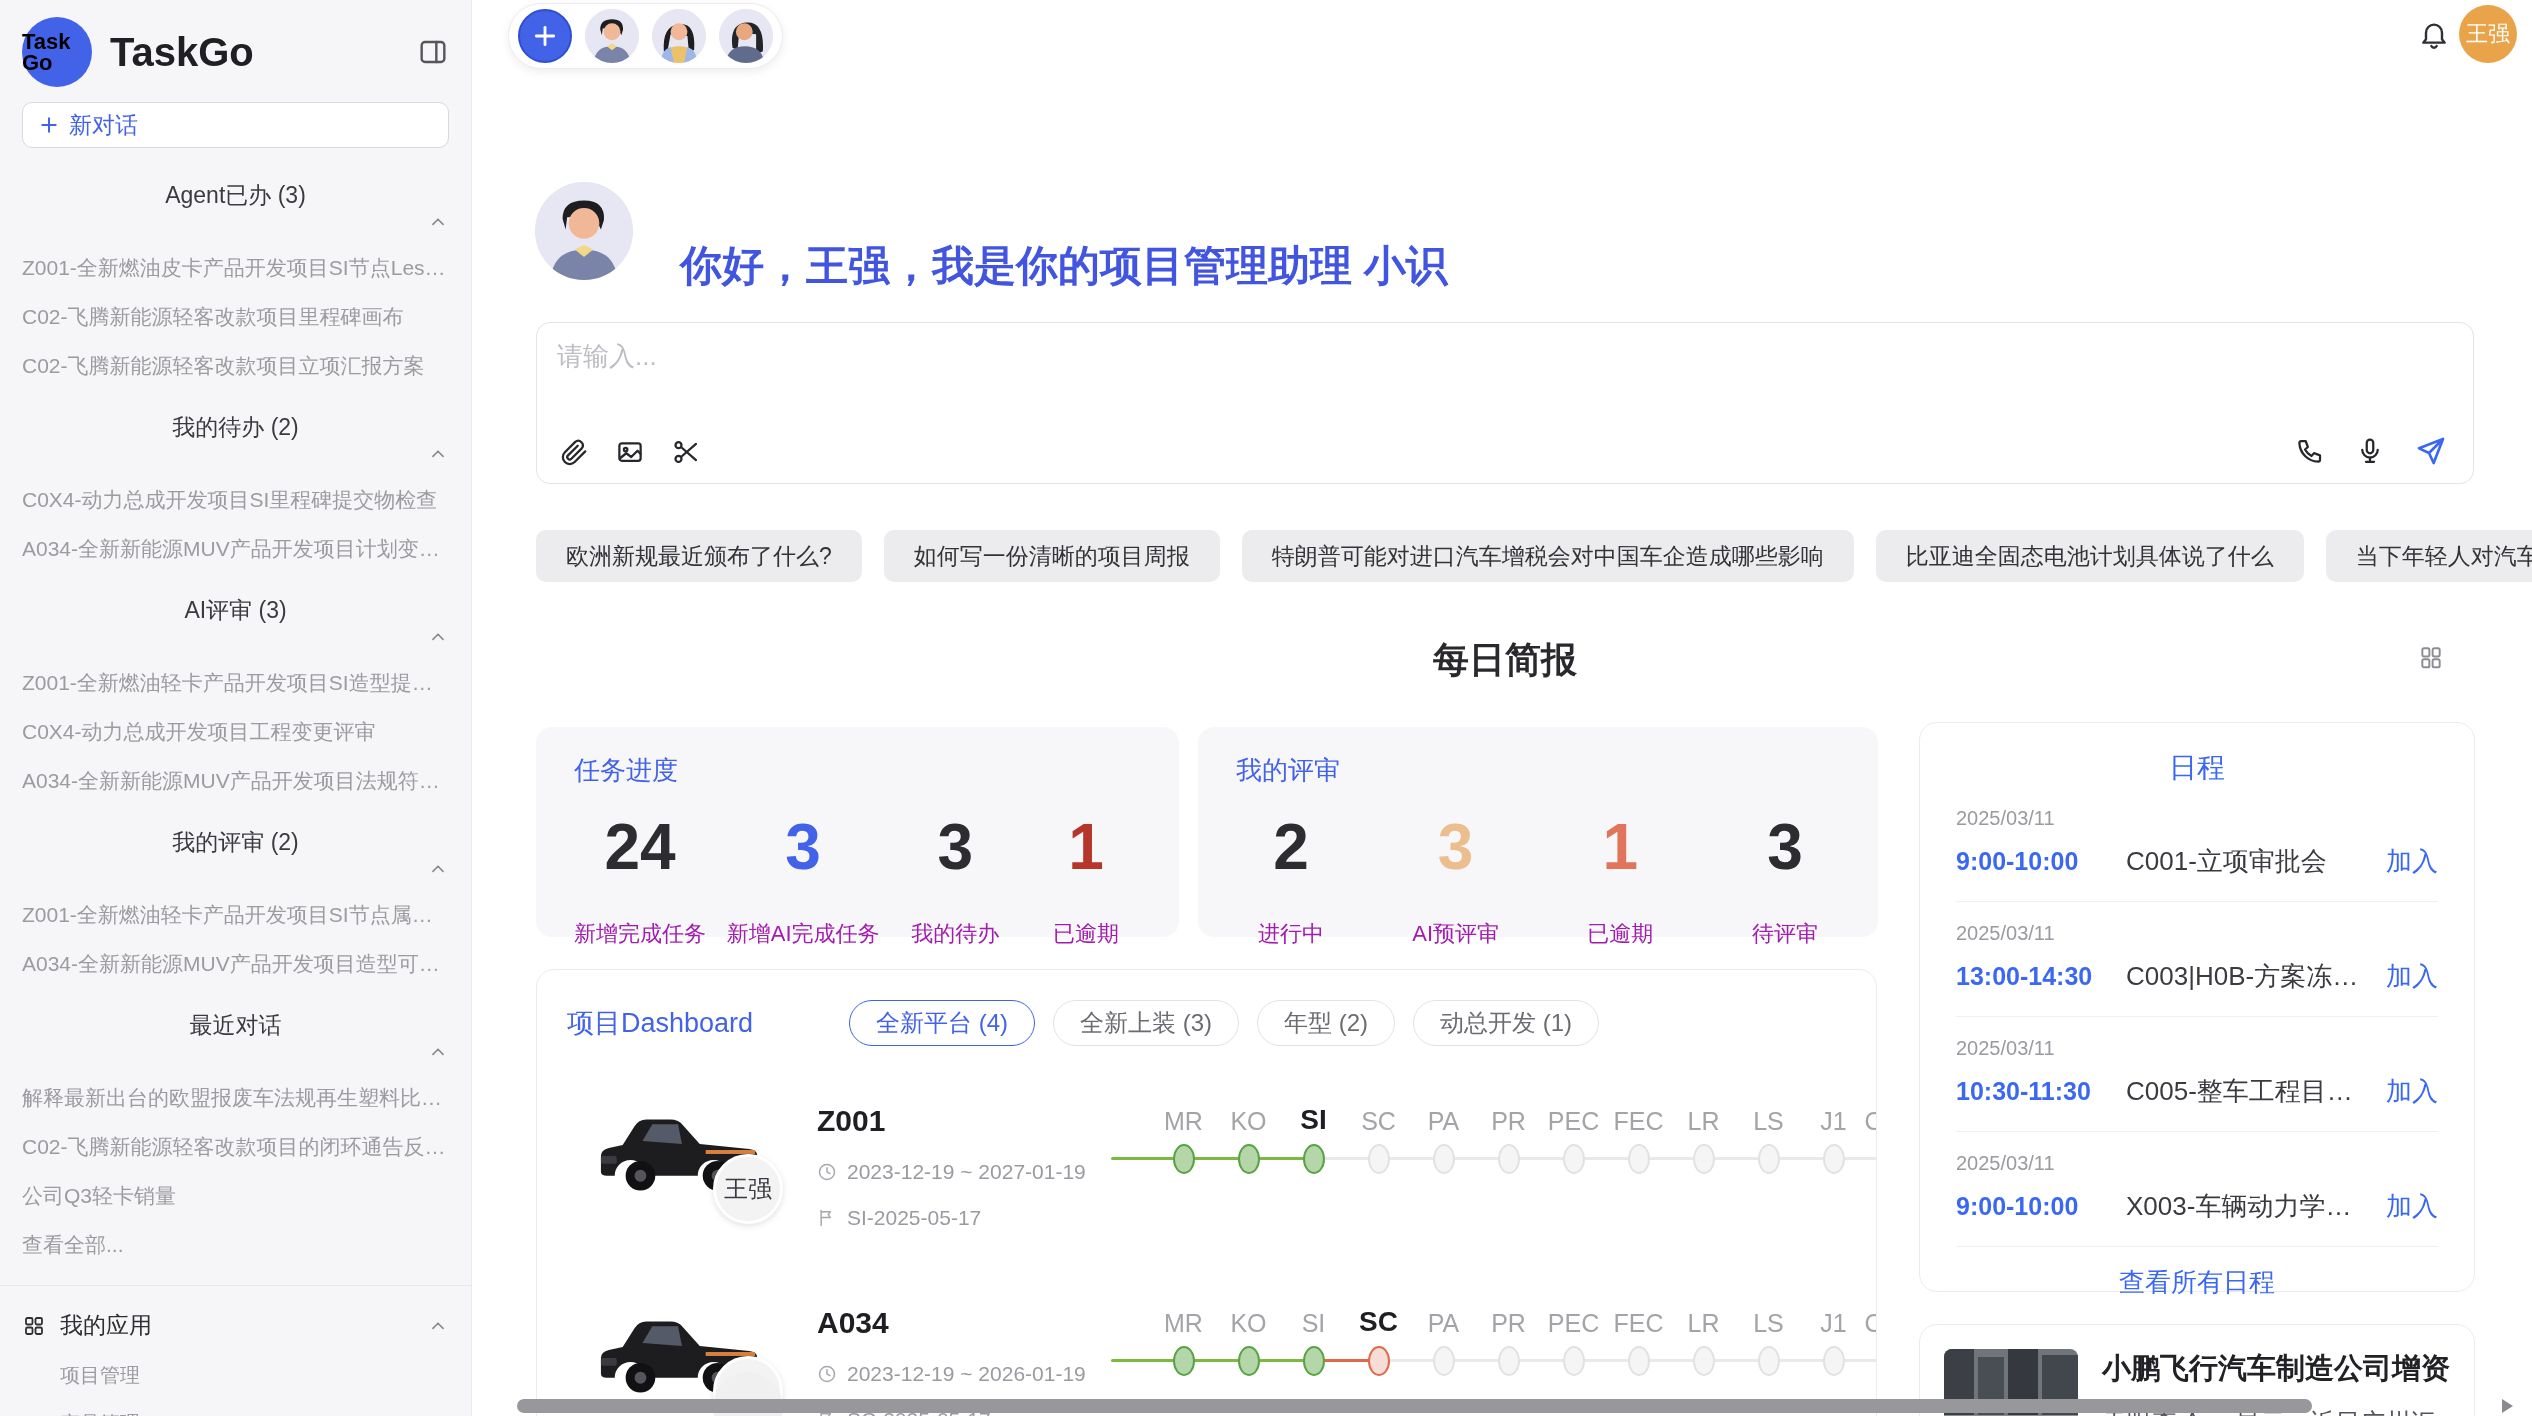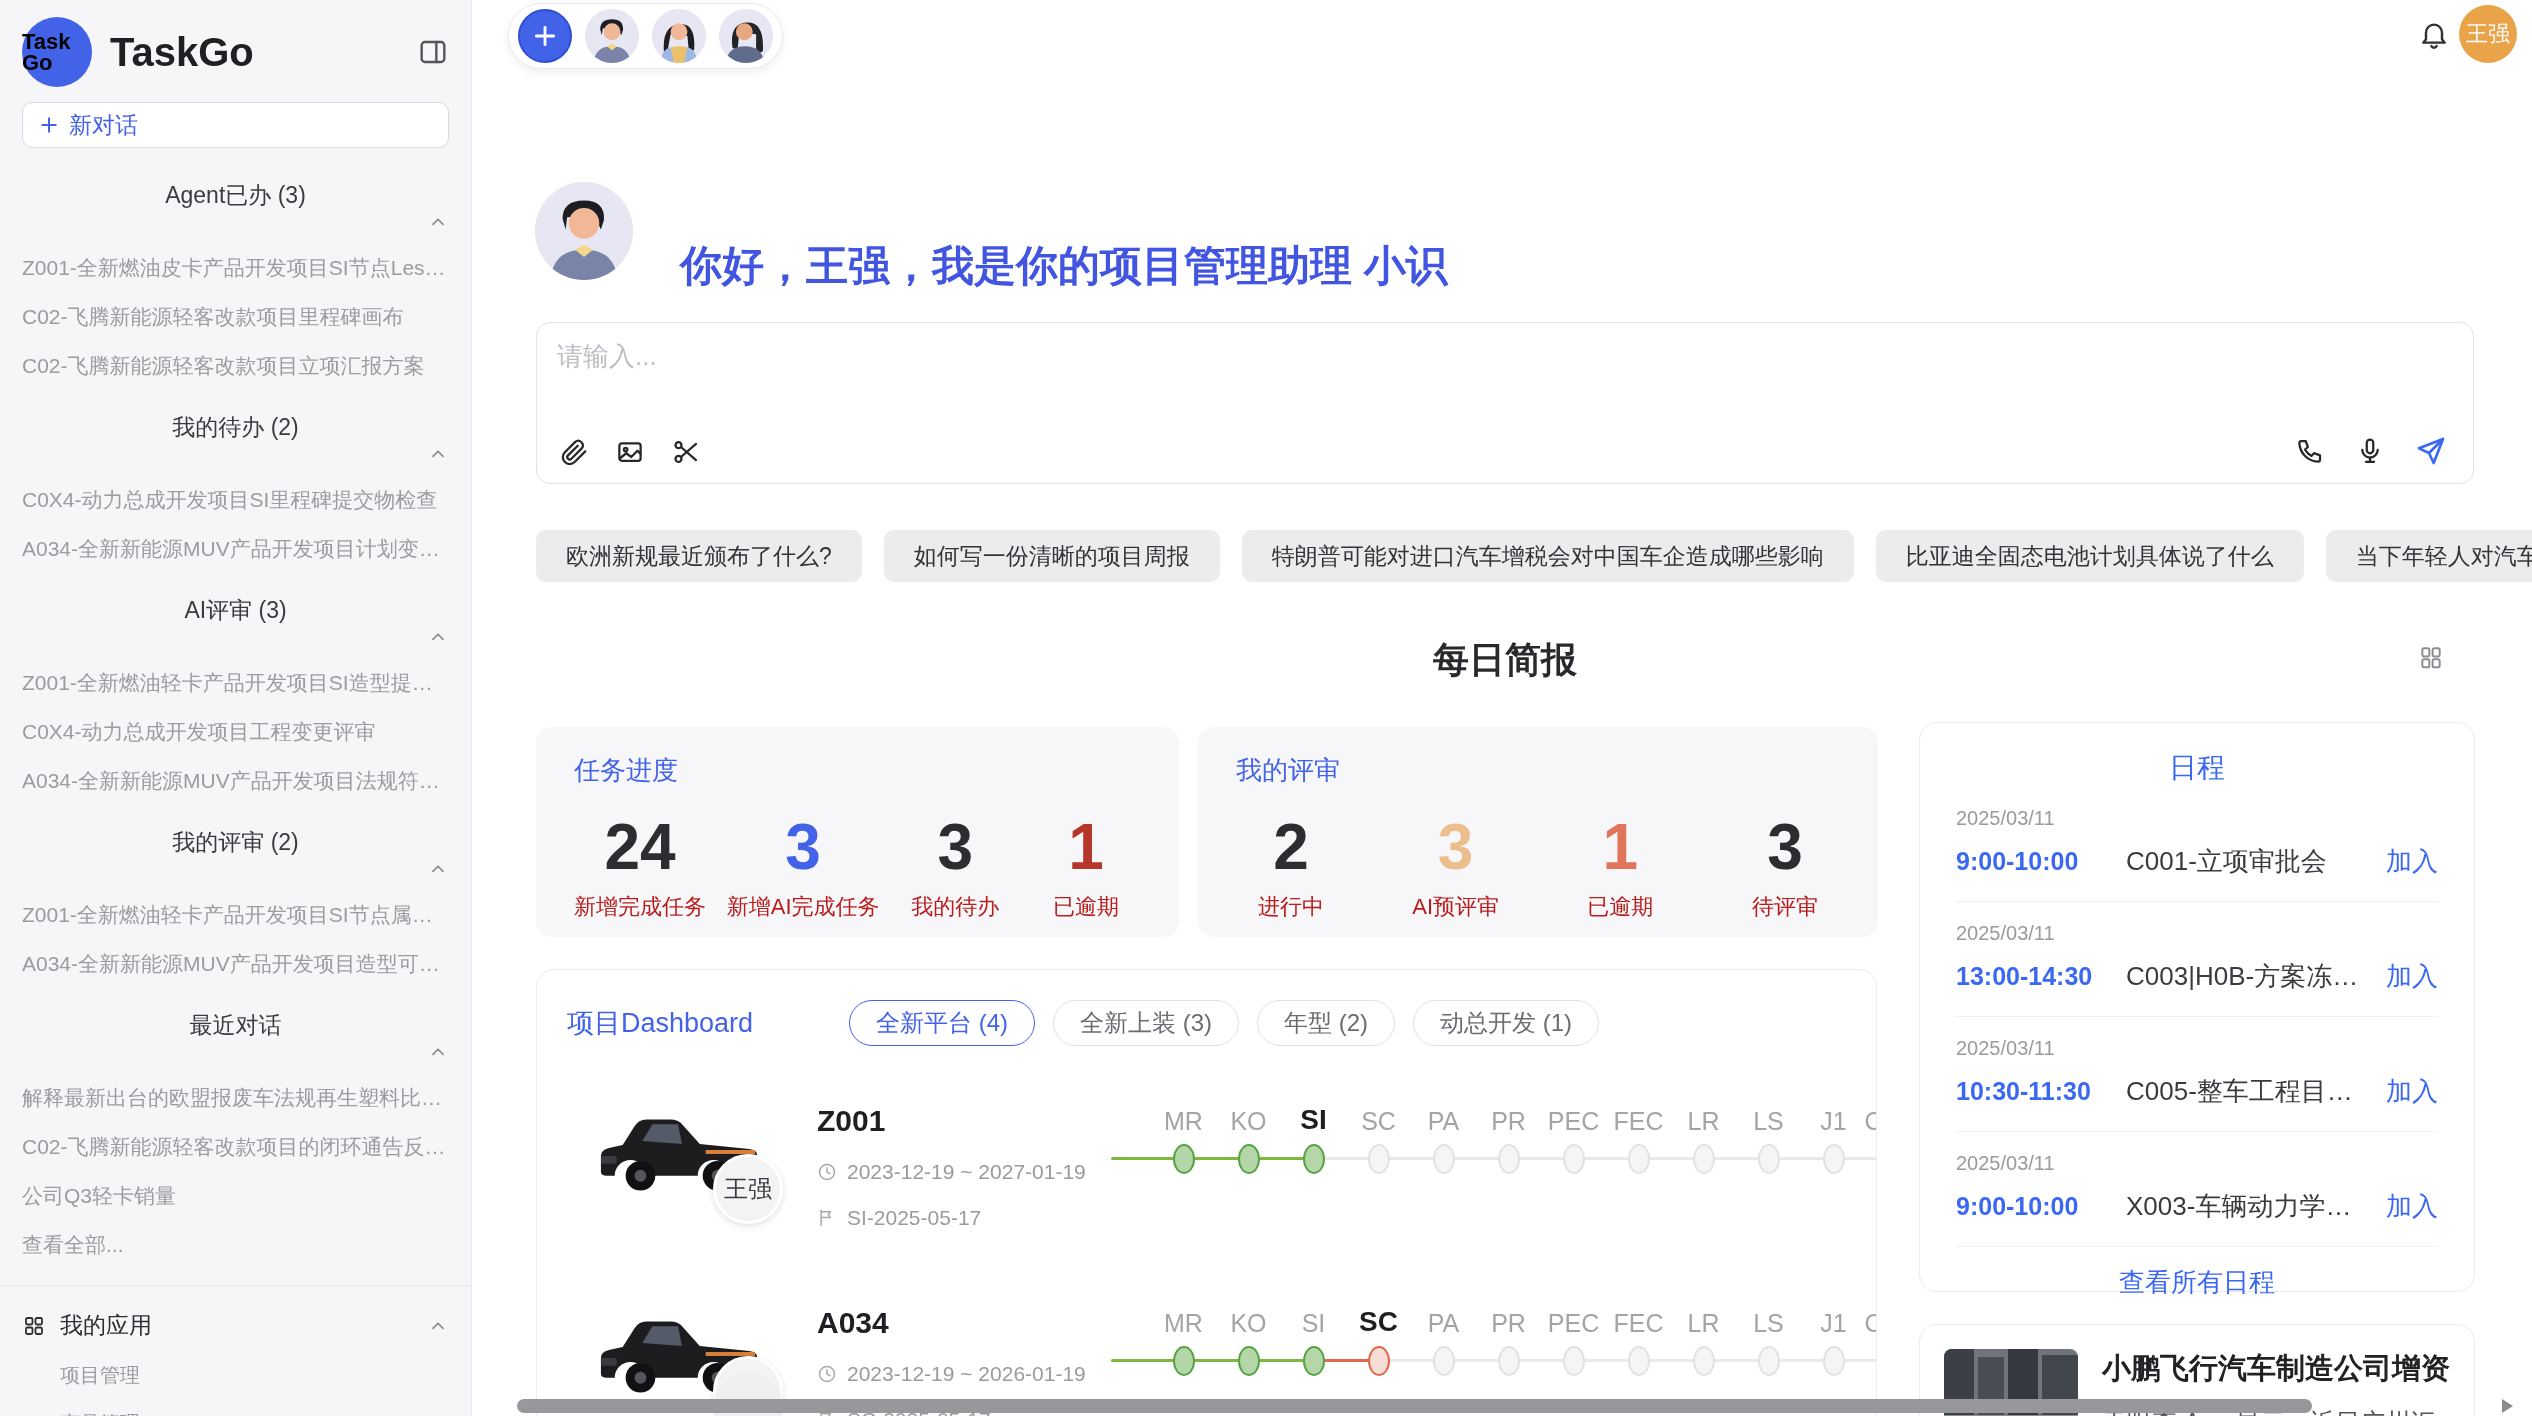--- a/index.html
+++ b/index.html
@@ -66,21 +66,21 @@
   .brief-title { position:absolute; left:536px; top:636px; width:1938px; text-align:center;
     font-size:36px; font-weight:700; color:#28282d; }
   .brief-grid-ic { position:absolute; left:2418px; top:644px; color:#8c8c92; cursor:pointer; }
   .stat-card { position:absolute; top:727px; height:210px; background:#f7f7f9; border-radius:16px; padding:26px 38px; }
   .stat-card.c1 { left:536px; width:643px; }
   .stat-card.c2 { left:1198px; width:680px; }
   .stat-title { font-size:26px; color:#4262e8; }
   .stat-row { display:flex; justify-content:space-between; margin-top:22px; }
   .stat { text-align:center; min-width:110px; }
   .stat-val { font-size:64px; font-weight:600; color:#2d2d31; }
-  .stat-lab { margin-top:8px; font-size:22px; color:#b91c1c; }
+  .stat-lab { margin-top:35px; font-size:22px; color:#a21caf; }
   .c-blue { color:#4262e8; } .c-red { color:#b5372a; } .c-orange { color:#ecbd8d; } .c-redlight { color:#e0755c; }
 
   
   .dash-card { position:absolute; left:536px; top:969px; width:1341px; height:492px;
     border:1px solid #ececf0; border-radius:18px; background:#fff; padding:30px 30px 0 30px; overflow:hidden; }
   .dash-head { display:flex; align-items:center; }
   .dash-title { font-size:27px; color:#4262e8; }
   .dash-filters { display:flex; gap:18px; margin-left:96px;text-align:center; }
   .filter-chip { height:46px; line-height:44px; padding:0 26px; border-radius:23px; border:1px solid #e2e2e6;
     font-size:24px; color:#6b6b72; background:#fff; cursor:pointer; white-space:nowrap; }

